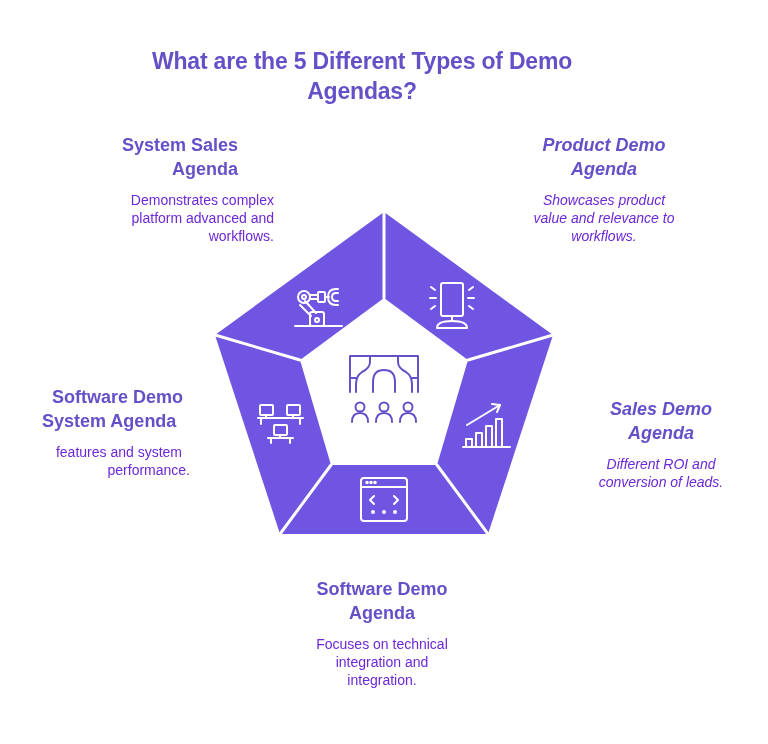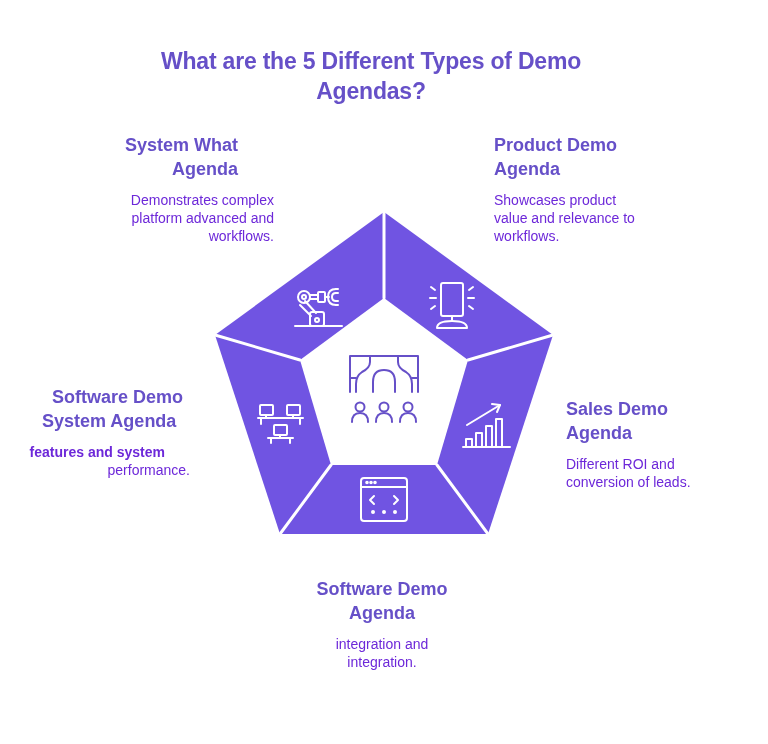--- a/index.html
+++ b/index.html
@@ -18,21 +18,20 @@
       position: absolute;
       left: 0;
       top: 46px;
       width: 724px;
       text-align: center;
       color: #6650c8;
       font-weight: bold;
       font-size: 23px;
       line-height: 30px;
       letter-spacing: -0.2px;
-      padding-left: 9px;
     }
     .title span { display: block; }
     .block {
       position: absolute;
       color: #6650c8;
     }
     .block .heading {
       font-weight: bold;
       font-size: 18px;
       line-height: 24px;
@@ -40,21 +39,21 @@
     }
     .block .heading span { display: block; }
     .block .desc {
       margin-top: 10px;
       font-size: 14px;
       line-height: 18px;
       color: #6d28d9;
     }
     .block .desc span { display: block; }
     .right-align { text-align: right; }
-    .left-align { text-align: left; }
+    .left-align { text-align: center; font-style: italic; }
     .center-align { text-align: center; }
 
     svg.diagram {
       position: absolute;
       left: 0;
       top: 0;
     }
   </style>
 </head>
 <body>
@@ -166,21 +165,21 @@
     <rect x="274" y="425" width="13" height="10" rx="1"></rect>
     <line x1="280" y1="435" x2="280" y2="438"></line>
     <line x1="268" y1="438" x2="293" y2="438"></line>
     <line x1="271" y1="438" x2="271" y2="443"></line>
     <line x1="290" y1="438" x2="290" y2="443"></line>
   </g>
 </svg>
 
 <div class="block right-align" style="left:60px; top:133px; width:214px;">
   <div class="heading" style="padding-right:36px;">
-    <span>System What</span>
+    <span>System Sales</span>
     <span>Agenda</span>
   </div>
   <div class="desc">
     <span>Demonstrates complex</span>
     <span>platform advanced and</span>
     <span>workflows.</span>
   </div>
 </div>
 
 <div class="block left-align" style="left:494px; top:133px; width:220px;">
@@ -205,27 +204,28 @@
     <span>conversion of leads.</span>
   </div>
 </div>
 
 <div class="block center-align" style="left:282px; top:577px; width:200px;">
   <div class="heading">
     <span>Software Demo</span>
     <span>Agenda</span>
   </div>
   <div class="desc">
+    <span>Focuses on technical</span>
     <span>integration and</span>
     <span>integration.</span>
   </div>
 </div>
 
 <div class="block right-align" style="left:20px; top:385px; width:170px;">
   <div class="heading" style="text-align:left; padding-left:22px;">
     <span style="padding-left:10px;">Software Demo</span>
     <span>System Agenda</span>
   </div>
   <div class="desc">
-    <span style="margin-right:25px;font-weight:bold;">features and system</span>
+    <span style="margin-right:8px;">features and system</span>
     <span>performance.</span>
   </div>
 </div>
 
 </body></html>

